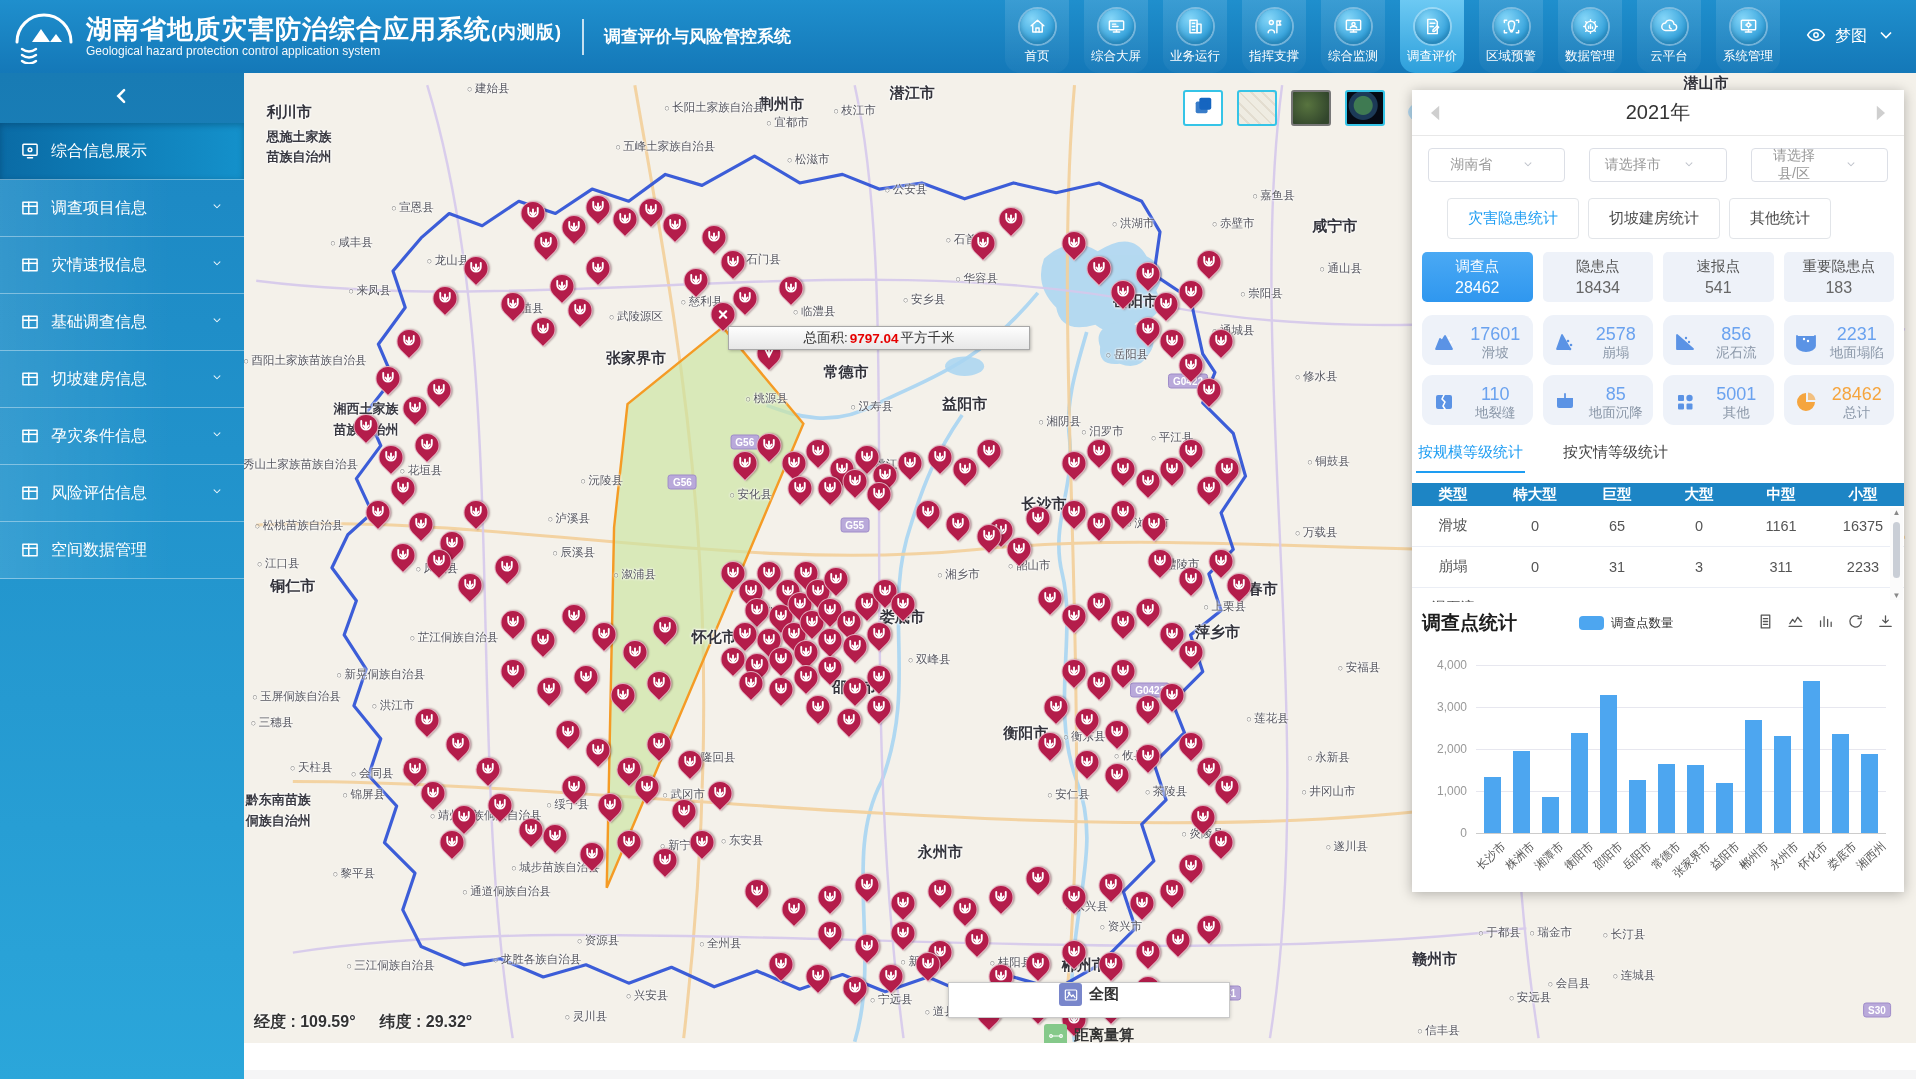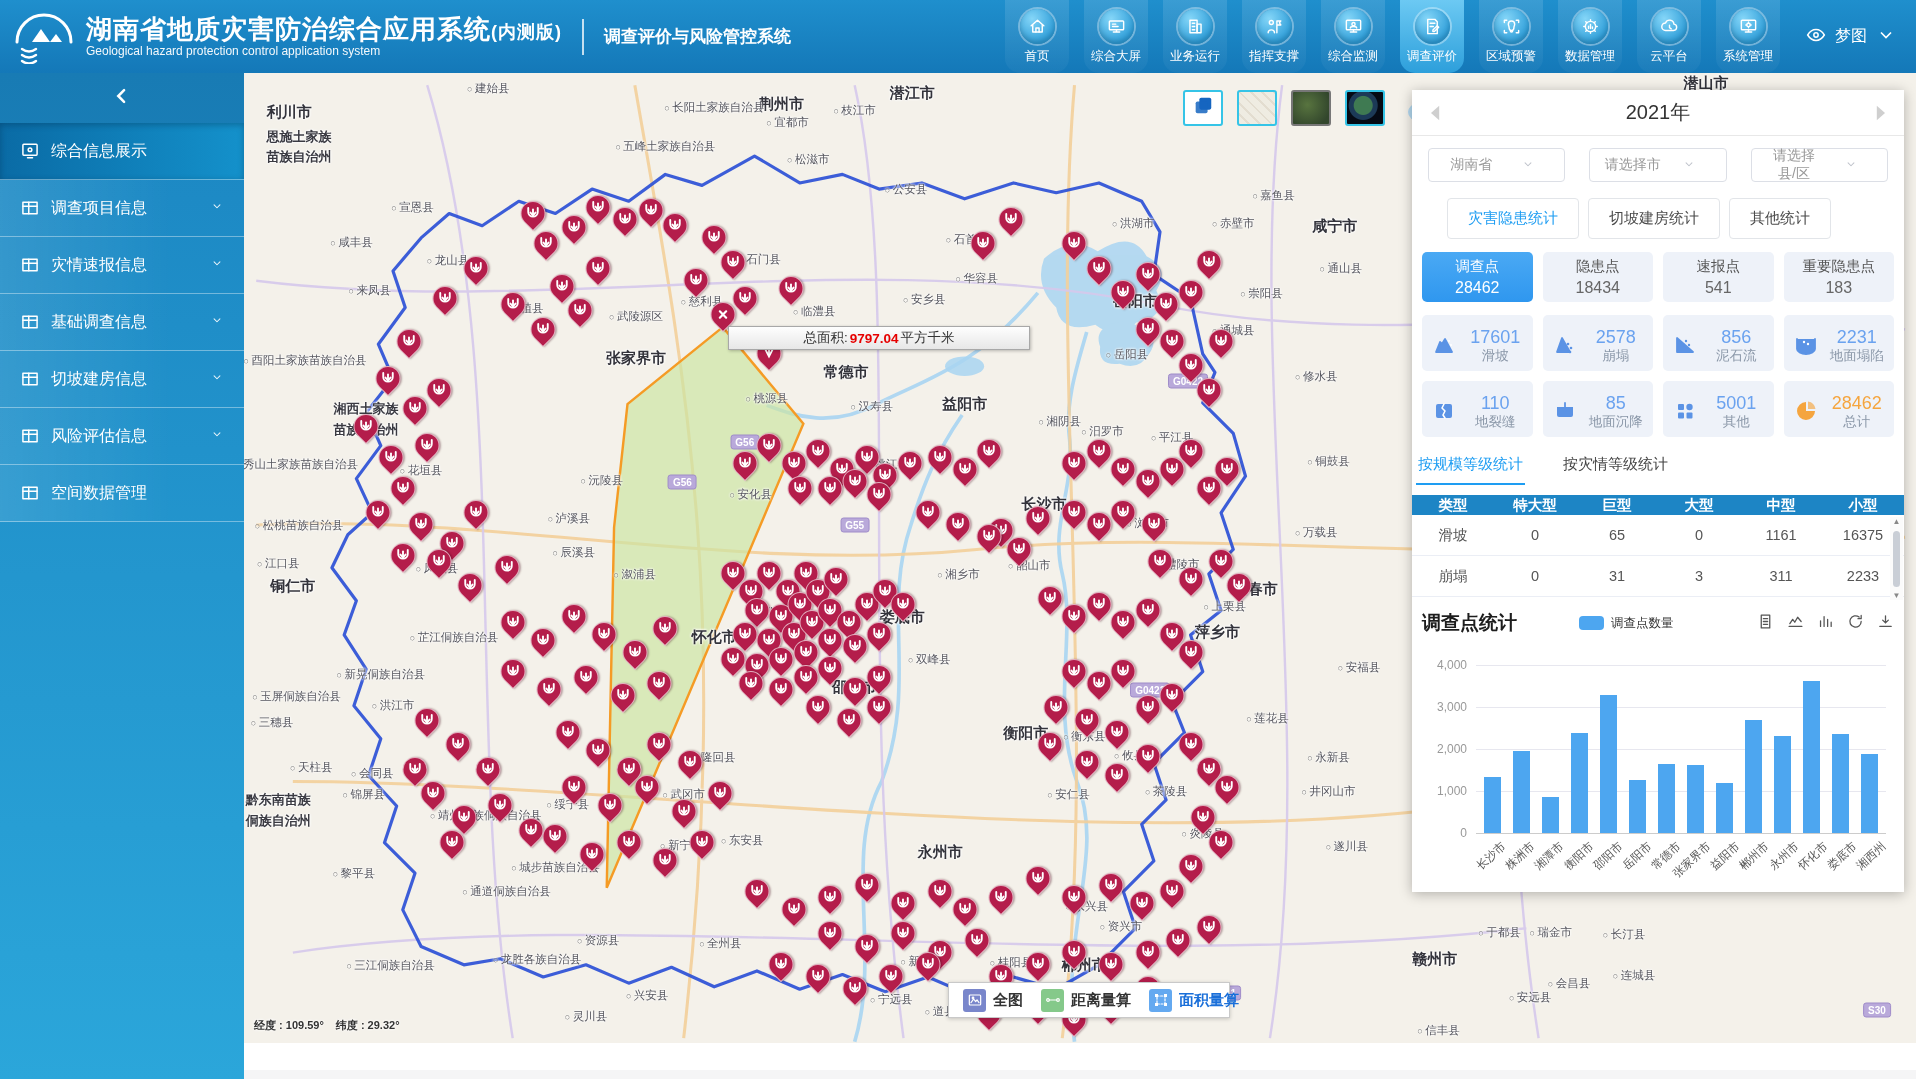--- a/index.html
+++ b/index.html
@@ -48,26 +48,26 @@
   .road-badge{position:absolute;transform:translate(-50%,-50%);background:#b9a9da;color:#fff;font-size:10px;font-weight:bold;padding:1px 4px;border-radius:3px;border:1px solid #9f8cc9;}
   .layer-ctl{position:absolute;left:939px;top:17px;display:flex;gap:14px;}
   .layer-btn{width:40px;height:36px;background:#fff;border:2px solid #35c4e7;border-radius:3px;display:flex;align-items:center;justify-content:center;color:#1565c0;cursor:pointer;box-sizing:border-box;}
   .layer-btn svg{width:22px;height:22px;}
   .thumb{width:40px;height:36px;border:2px solid #35c4e7;border-radius:3px;cursor:pointer;box-sizing:border-box;}
   .thumb.street{background:repeating-linear-gradient(45deg,#efece2 0 6px,#e3ddd0 6px 8px),#efece2;}
   .thumb.sat{background:radial-gradient(circle at 40% 40%,#58743f,#32462c 80%);border-color:#777;}
   .thumb.globe{background:radial-gradient(circle at 45% 42%,#3f7a52 0 9px,#1c3a57 10px 14px,#050a14 15px);}
   .measure-tip{position:absolute;left:484px;top:253px;width:300px;height:22px;background:linear-gradient(180deg,#fefefe,#e7e7e7);border:1px solid #a8a8a8;box-shadow:1px 1px 3px rgba(0,0,0,.25);font-size:13.5px;display:flex;align-items:center;justify-content:center;gap:2px;color:#333;}
   .measure-tip b{color:#e60000;}
-  .map-toolbar{position:absolute;left:704px;top:909px;width:282px;height:36px;background:#fff;border:1px solid #c9c9c9;box-shadow:0 1px 4px rgba(0,0,0,.2);display:flex;align-items:center;gap:18px;padding:0 14px;box-sizing:border-box;}
+  .map-toolbar{position:absolute;left:704px;top:909px;width:282px;height:36px;background:#fff;border:1px solid #c9c9c9;box-shadow:0 1px 4px rgba(0,0,0,.2);display:flex;align-items:center;gap:18px;padding:0 14px;box-sizing:border-box;flex-direction:column;}
   .tool-item{display:flex;align-items:center;gap:7px;font-size:15px;font-weight:bold;color:#333;cursor:pointer;white-space:nowrap;}
   .tool-item.active{color:#1a6fd9;}
   .tool-ic{width:23px;height:23px;border-radius:3px;display:flex;align-items:center;justify-content:center;color:#fff;}
   .tool-ic svg{width:16px;height:16px;}
-  .map-status{position:absolute;left:10px;bottom:10px;display:flex;gap:12px;font-size:11px;font-weight:bold;color:#333;text-shadow:0 0 3px #fff,0 0 3px #fff;}
+  .map-status{position:absolute;left:10px;bottom:10px;display:flex;gap:24px;font-size:16px;font-weight:bold;color:#333;text-shadow:0 0 3px #fff,0 0 3px #fff;}
   .foot-white{position:absolute;left:244px;top:1043px;right:0;height:27px;background:#fff;z-index:5;}
   .foot-gray{position:absolute;left:244px;top:1070px;right:0;height:9px;background:#f5f5f6;z-index:5;}
 
   
   .panel{position:absolute;right:12px;top:90px;width:492px;height:802px;background:#fff;box-shadow:0 2px 12px rgba(0,0,0,.28);z-index:30;display:flex;flex-direction:column;color:#333;box-sizing:border-box;}
   .year-row{height:45px;min-height:45px;display:flex;align-items:center;border-bottom:1px solid #e8e8e8;padding:0 13px;}
   .year-arrow{color:#cfcfcf;width:22px;height:22px;cursor:pointer;}
   .year-arrow svg{width:22px;height:22px;}
   .year-text{flex:1;text-align:center;font-size:20px;color:#333;}
   .selects{display:flex;gap:24px;padding:12px 16px 8px;}
@@ -75,21 +75,21 @@
   .select span{flex:1;text-align:center;}
   .select svg{width:14px;height:14px;color:#c0c4cc;}
   .tabs{display:flex;gap:9px;padding-top:8px;padding-left:35px;}
   .tab-box{border:1px solid #e2e5e9;border-radius:4px;padding:10px 20px;font-size:15px;color:#4a4a4a;cursor:pointer;background:#fff;white-space:nowrap;}
   .tab-box.active{color:#1e9df2;}
   .cards{display:grid;grid-template-columns:repeat(4,1fr);gap:10px;padding:13px 10px 0;}
   .sum-card{height:50px;background:#eef2f9;border-radius:5px;display:flex;flex-direction:column;align-items:center;justify-content:center;font-size:14.5px;color:#555;cursor:pointer;}
   .sum-card .v{font-size:16px;color:#666;margin-top:3px;}
   .sum-card.active{background:linear-gradient(180deg,#4aa9f4,#2f97ef);color:#fff;}
   .sum-card.active .v{color:#fff;}
-  .type-card{height:56px;background:#eef2f9;border-radius:5px;display:flex;align-items:center;padding:4px 6px 0 8px;gap:6px;box-sizing:border-box;}
+  .type-card{height:50px;background:#eef2f9;border-radius:11px;display:flex;align-items:center;padding:4px 6px 0 8px;gap:6px;box-sizing:border-box;}
   .tc-ic{width:28px;height:26px;color:#5b93e5;flex:none;display:flex;align-items:center;justify-content:center;}
   .tc-ic svg{width:26px;height:24px;}
   .tc-col{flex:1;display:flex;flex-direction:column;align-items:center;line-height:1.15;}
   .tc-v{font-size:18px;color:#6aa2ef;}
   .tc-l{font-size:13.5px;color:#8a97a8;white-space:nowrap;}
   .type-card.highlight .tc-v{color:#f5a53f;}
   .type-card.highlight .tc-ic{color:#f5a53f;}
   .subtabs{display:flex;gap:36px;padding:18px 0 0 4px;font-size:15px;}
   .subtab{padding:0 2px 9px;color:#444;cursor:pointer;border-bottom:2px solid transparent;}
   .subtab.active{color:#1e9df2;border-bottom-color:#1e9df2;}
@@ -305,20 +305,32 @@
             </svg></span>
      </div>
         <div class="menu-item">
        <span class="mi-ic">
             <svg viewBox="0 0 24 24" fill="none" stroke="currentColor" stroke-width="1.8" stroke-linecap="round" stroke-linejoin="round">
               <rect x="3.5" y="5" width="17" height="14"></rect>
               <path d="M3.5 10h17M10.5 5v14"></path>
             </svg>
           </span>
        <span>切坡建房信息</span>
+       <span class="mi-chev"><svg viewBox="0 0 24 24" fill="none" stroke="currentColor" stroke-width="1.8" stroke-linecap="round" stroke-linejoin="round">
+              <path d="M7 10l5 5 5-5"></path>
+            </svg></span>
+     </div>
+        <div class="menu-item">
+       <span class="mi-ic">
+            <svg viewBox="0 0 24 24" fill="none" stroke="currentColor" stroke-width="1.8" stroke-linecap="round" stroke-linejoin="round">
+              <rect x="3.5" y="5" width="17" height="14"></rect>
+              <path d="M3.5 10h17M10.5 5v14"></path>
+            </svg>
+          </span>
+       <span>孕灾条件信息</span>
        <span class="mi-chev"><svg viewBox="0 0 24 24" fill="none" stroke="currentColor" stroke-width="1.8" stroke-linecap="round" stroke-linejoin="round">
               <path d="M7 10l5 5 5-5"></path>
             </svg></span>
      </div>
         <div class="menu-item">
        <span class="mi-ic">
             <svg viewBox="0 0 24 24" fill="none" stroke="currentColor" stroke-width="1.8" stroke-linecap="round" stroke-linejoin="round">
               <rect x="3.5" y="5" width="17" height="14"></rect>
               <path d="M3.5 10h17M10.5 5v14"></path>
             </svg>

